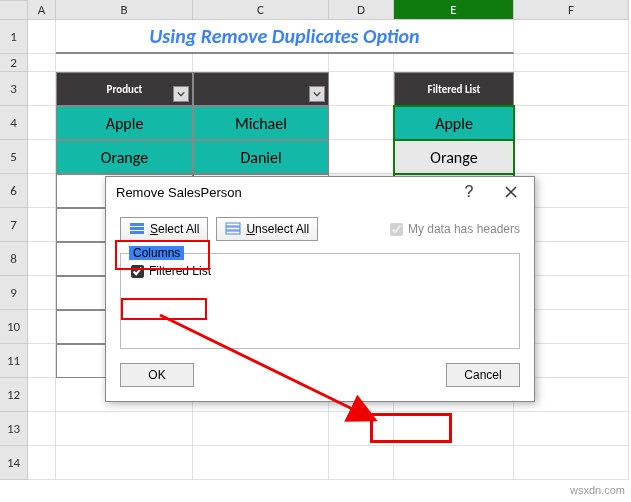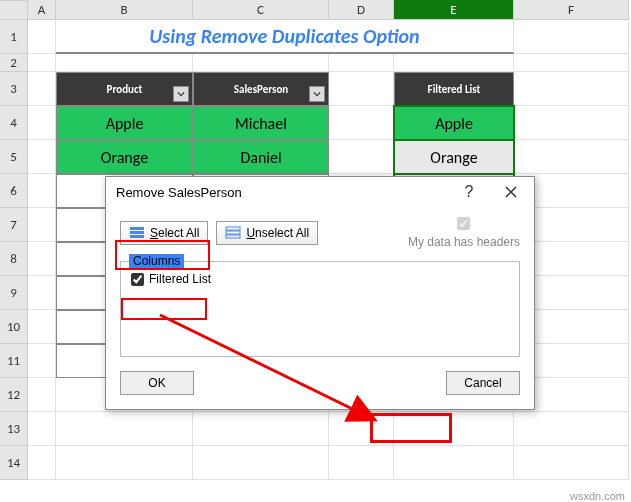--- a/index.html
+++ b/index.html
@@ -19,60 +19,60 @@
 .cD { width: 65px; }
 .cE { width: 120px; }
 .cF { width: 115px; }
 
 .r1 { height: 34px; }
 .rN { height: 34px; }
 
 .title-cell { background: #fff; font-style: italic; font-weight: bold; font-size: 20px; color: #3b82f6; justify-content: center; border-bottom: 2px solid #888; }
 
 .tbl-hdr { background: #3a3838; color: #fff; font-weight: bold; font-size: 11px; border: 1px solid #888; position: relative; }
-.tbl-cell { background: #22c55e; border: 1px solid #888; font-size: 16px; }
+.tbl-cell { background: #14b8a6; border: 1px solid #888; font-size: 16px; }
 .tbl-empty { background: #fff; border: 1px solid #888; }
 
 .filter-btn { position: absolute; right: 3px; bottom: 3px; width: 16px; height: 16px; background: #ddd; border: 1px solid #888; display: flex; align-items: center; justify-content: center; cursor: pointer; }
 .filter-btn svg { width: 8px; height: 8px; }
 
 .sel-col { background: #0f7b0f; color: #fff; }
 .sel-cell { outline: 2px solid #107c10; outline-offset: -1px; }
 .sel-range { background: #e8e8e8; }
 
 
 .dialog { position: absolute; left: 105px; top: 176px; width: 430px; background: #fff; border: 1px solid #888; box-shadow: 2px 2px 8px rgba(0,0,0,.3); font-family: "Segoe UI", Tahoma, sans-serif; font-size: 12px; }
 .dlg-title { display: flex; align-items: center; height: 30px; padding: 0 2px; }
 .dlg-title-text { flex: 1; padding-left: 8px; font-size: 13px; }
 .dlg-btn { width: 42px; height: 28px; display: flex; align-items: center; justify-content: center; cursor: pointer; color: #333; font-size: 16px; }
 .dlg-body { padding: 10px 14px 14px; }
 .dlg-instr { margin-bottom: 10px; }
 .btn-row { display: flex; align-items: center; gap: 8px; margin-bottom: 12px; }
 .tool-btn { display: flex; align-items: center; gap: 5px; height: 24px; padding: 2px 8px; border: 1px solid #999; background: linear-gradient(#fff,#eee); cursor: pointer; font-size: 12px; }
 .tool-btn .u { text-decoration: underline; }
 .tool-icon { width: 16px; height: 14px; }
-.checkbox-lbl { display: flex; align-items: center; gap: 5px; color: #888; margin-left: auto; flex-direction: column; }
+.checkbox-lbl { display: flex; align-items: center; gap: 5px; color: #888; margin-left: auto; }
 .checkbox-lbl input { accent-color: #888; }
 
 .group-box { border: 1px solid #bbb; position: relative; padding: 8px; height: 96px; }
 .group-label { position: absolute; top: -8px; left: 8px; background: #3b82f6; padding: 0 4px; font-size: 12px; text-align: right; }
 .list-item { display: flex; align-items: center; gap: 5px; padding: 2px; }
 .list-item input { accent-color: #333; }
 
 .dlg-footer { display: flex; justify-content: space-between; gap: 10px; margin-top: 14px; }
 .ftr-btn { width: 74px; height: 24px; border: 1px solid #999; background: #efefef; cursor: pointer; font-size: 12px; }
 
 
 .hl-select { position: absolute; border: 2px solid #e00; left: 115px; top: 240px; width: 95px; height: 30px; pointer-events: none; }
 .hl-item { position: absolute; border: 2px solid #e00; left: 121px; top: 298px; width: 86px; height: 22px; pointer-events: none; }
 .hl-ok { position: absolute; border: 3px solid #e00; left: 370px; top: 413px; width: 82px; height: 30px; pointer-events: none; }
 
 .arrow { position: absolute; left: 150px; top: 305px; pointer-events: none; }
 
-.watermark { position: absolute; right: 6px; bottom: 0; font-size: 11px; color: #999; font-family: Arial, sans-serif; }
+.watermark { position: absolute; right: 6px; bottom: 6px; font-size: 11px; color: #999; font-family: Arial, sans-serif; }
 </style>
 </head>
 <body>
 
 <div class="sheet">
 
   <div class="col-headers">
     <div class="row-header" style="height:20px;border-top:1px solid #ccc"></div>
     <div class="col-header cA">A</div>
     <div class="col-header cB">B</div>
@@ -104,21 +104,20 @@
     <div class="cell cA rN"></div>
     <div class="cell tbl-hdr cB rN">
       <span>Product</span>
       <div class="filter-btn">
         <svg viewBox="0 0 10 10">
             <path d="M1 3 L5 7 L9 3" fill="none" stroke="#333" stroke-width="1.5"></path>
           </svg>
       </div>
     </div>
     <div class="cell tbl-hdr cC rN">
-      <span>SalesPerson</span>
       <div class="filter-btn">
         <svg viewBox="0 0 10 10">
             <path d="M1 3 L5 7 L9 3" fill="none" stroke="#333" stroke-width="1.5"></path>
           </svg>
       </div>
     </div>
     <div class="cell cD rN"></div>
     <div class="cell tbl-hdr cE rN">
       <span>Filtered List</span>
     </div>

